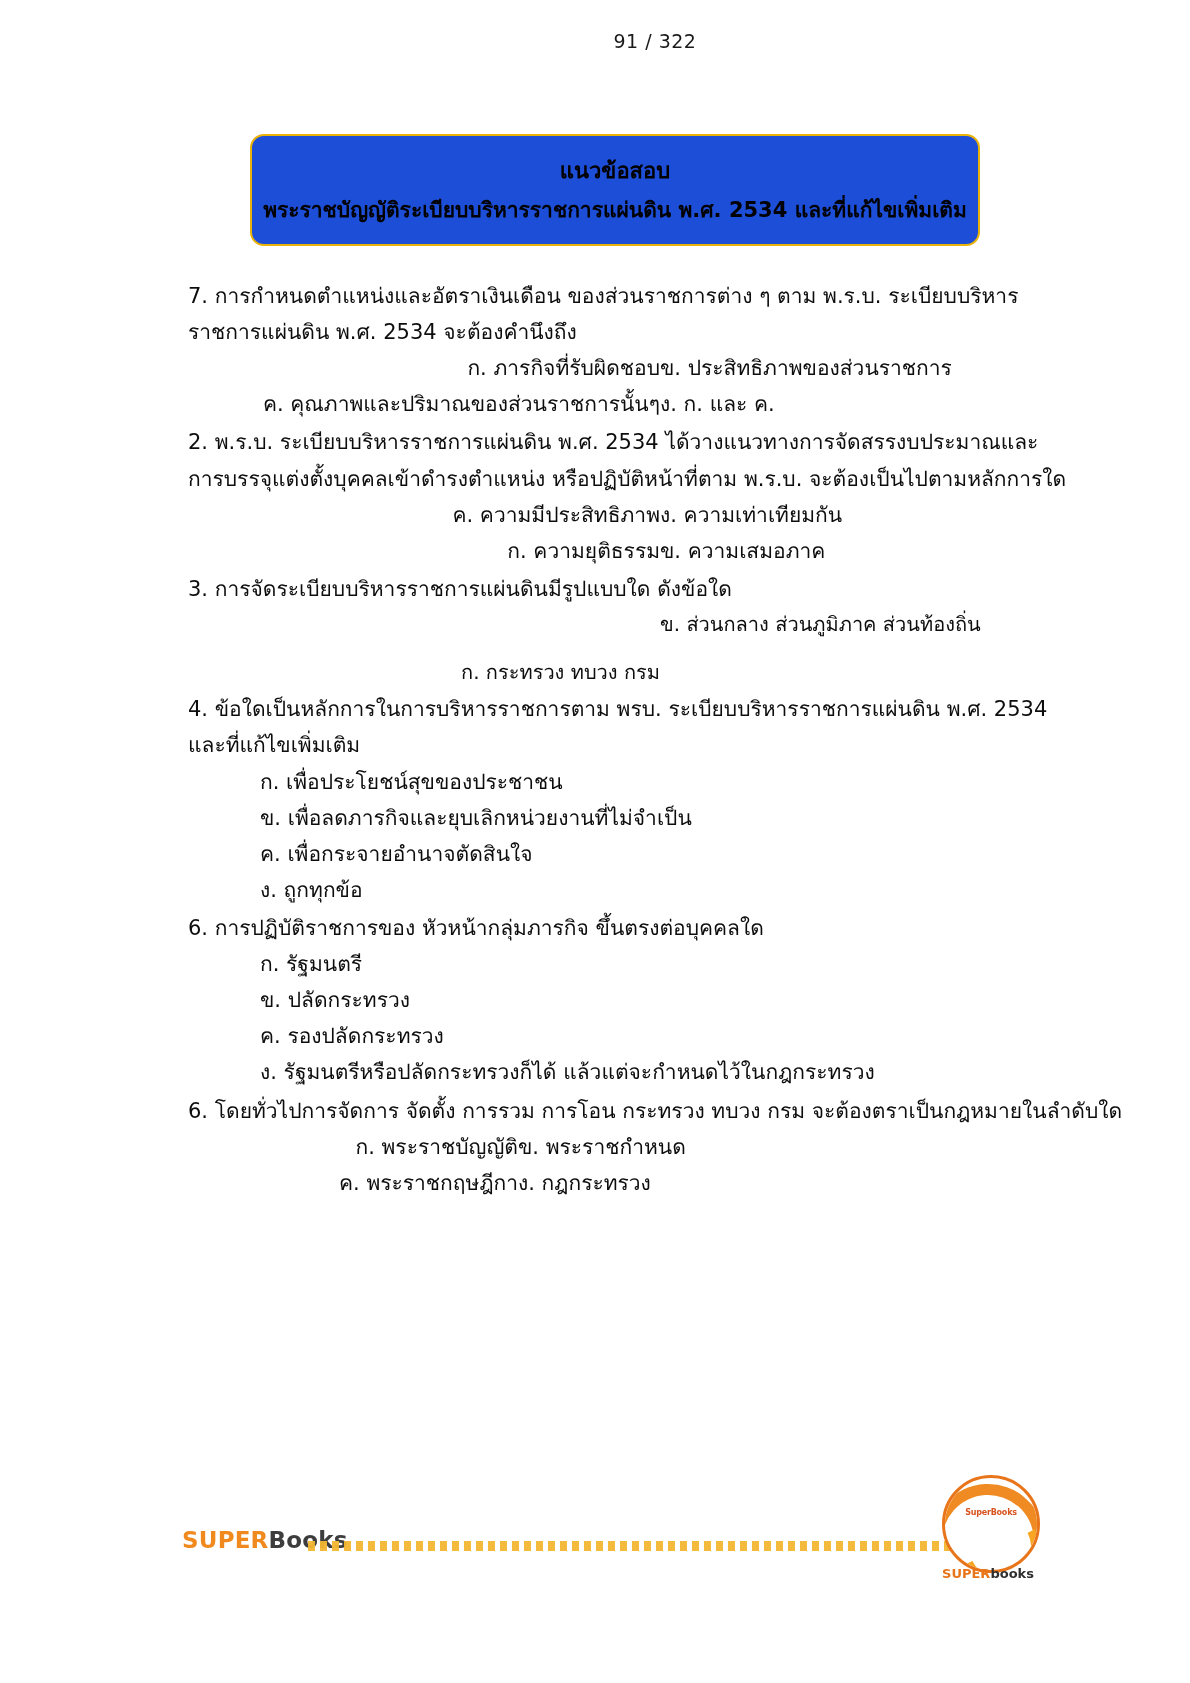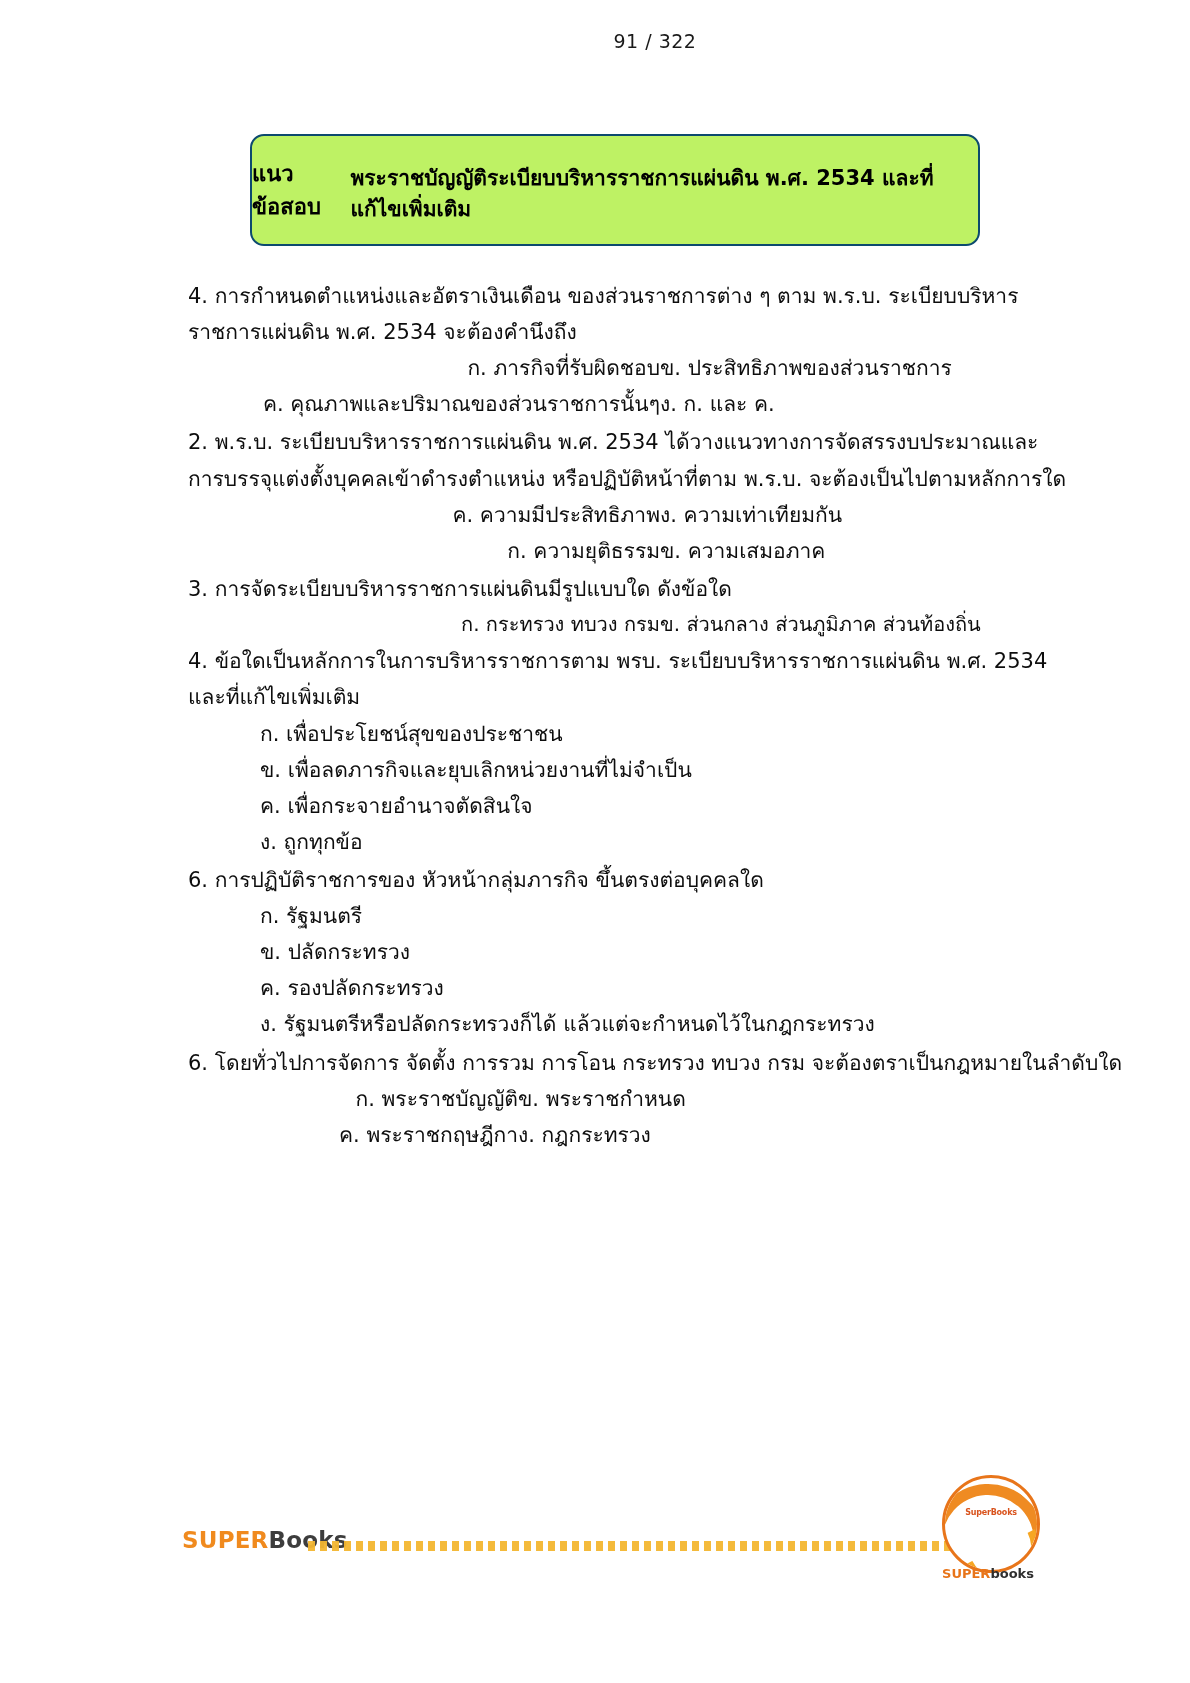--- a/index.html
+++ b/index.html
@@ -33,25 +33,25 @@
   }
 
   
   .title-box {
     position: absolute;
     left: 190px;
     top: 134px;
     width: 730px;
     height: 112px;
     box-sizing: border-box;
-    border: 2px solid #0c4a6e;
+    border: 2px solid #eab308;
     border-radius: 14px;
-    background: #bef264;
+    background: #1d4ed8;
     display: flex;
-    flex-direction: row;
+    flex-direction: column;
     align-items: center;
     justify-content: center;
   }
   .title-line-1 {
     font-size: 22px;
     font-weight: bold;
     line-height: 1.5;
     color: #000;
   }
   .title-line-2 {
@@ -103,20 +103,21 @@
   }
   .choice.single {
     margin-left: 72px;
   }
   
   .choices.tight .choice {
     font-size: 20px;
   }
   .choices.tight .choice.col-a {
     width: 400px;
+    margin-top: 48px;
   }
   
   .choices.narrow .choice.col-a {
     width: 258px;
   }
 
   
   .footer {
     position: absolute;
     left: 0;
@@ -234,21 +235,21 @@
   <div class="page-number">91 / 322</div>
 
   <div class="title-box">
     <div class="title-line-1">แนวข้อสอบ</div>
     <div class="title-line-2">พระราชบัญญัติระเบียบบริหารราชการแผ่นดิน พ.ศ. 2534 และที่แก้ไขเพิ่มเติม</div>
   </div>
 
   <div class="content">
 
     <div class="question">
-      <p class="q-text">4. การกำหนดตำแหน่งและอัตราเงินเดือน ของส่วนราชการต่าง ๆ ตาม พ.ร.บ. ระเบียบบริหาร</p>
+      <p class="q-text">7. การกำหนดตำแหน่งและอัตราเงินเดือน ของส่วนราชการต่าง ๆ ตาม พ.ร.บ. ระเบียบบริหาร</p>
       <p class="q-text">ราชการแผ่นดิน พ.ศ. 2534 จะต้องคำนึงถึง</p>
       <div class="choices">
         <div class="choice-row">
           <span class="choice col-a">ก. ภารกิจที่รับผิดชอบ</span>
           <span class="choice col-b">ข. ประสิทธิภาพของส่วนราชการ</span>
         </div>
         <div class="choice-row">
           <span class="choice col-a">ค. คุณภาพและปริมาณของส่วนราชการนั้นๆ</span>
           <span class="choice col-b">ง. ก. และ ค.</span>
         </div>

